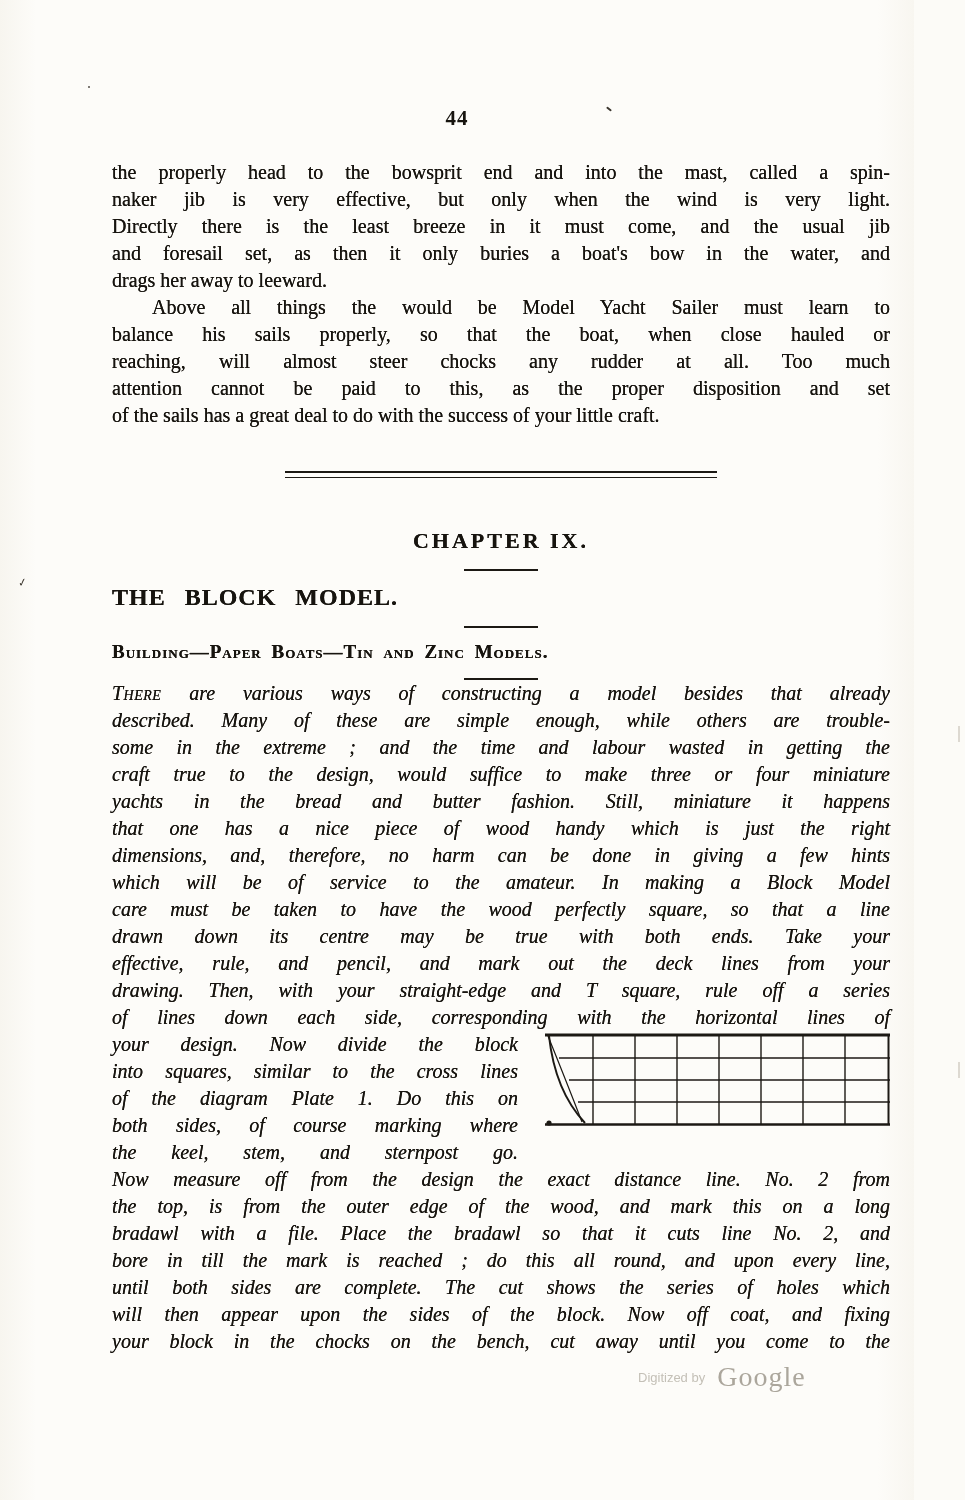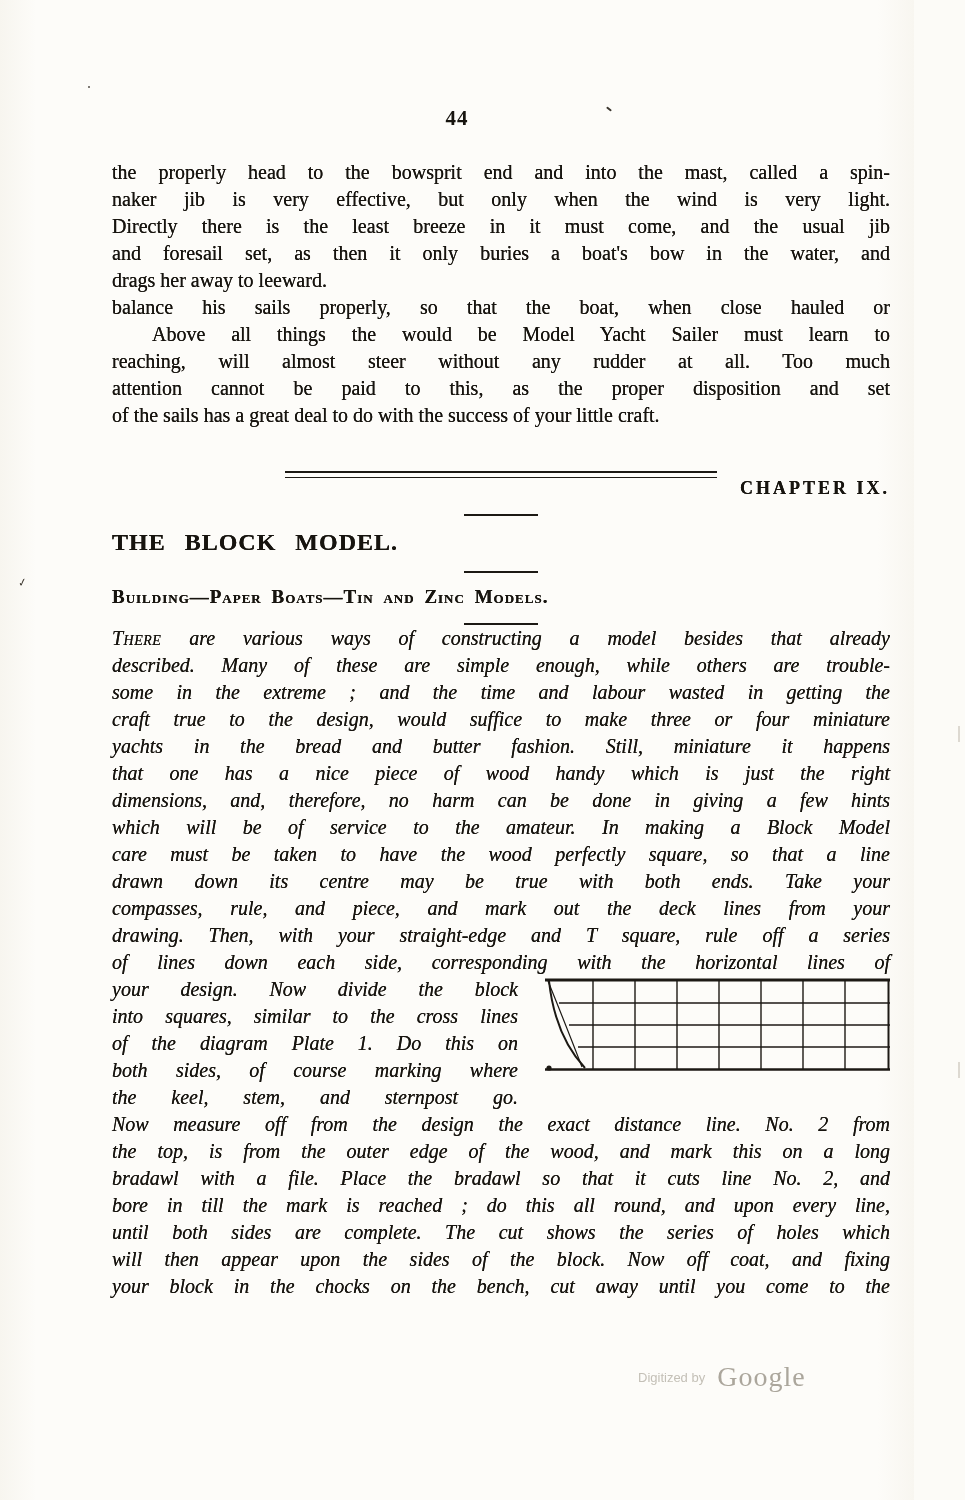--- a/index.html
+++ b/index.html
@@ -39,23 +39,24 @@
   .indent{ text-indent:40px; }
   .para1{ margin-top:28px; }
   .lead{ font-variant:small-caps; letter-spacing:0.5px; }
   .rule-double{
     width:432px;height:4px;
     margin:42px auto 0 auto;
     border-top:2.5px solid #1c1914;
     border-bottom:1.2px solid #1c1914;
   }
   .chapter-heading{
-    text-align:right;
-    font-weight:bold;
-    font-size:18px;
+    margin-top:50px;
+    text-align:center;
+    font-weight:bold;
+    font-size:22px;
     letter-spacing:3px;
     text-shadow:0 0 0.5px currentColor;
   }
   .rule-short{
     width:74px;height:0;
     border-top:2px solid #1c1914;
     margin:15px auto 0 auto;
   }
   .chapter-title{
     margin-top:13px;
@@ -142,23 +143,23 @@
 
     <div class="para1">
       <div class="line">the properly head to the bowsprit end and into the mast, called a spin-</div>
       <div class="line">naker jib is very effective, but only when the wind is very light.</div>
       <div class="line">Directly there is the least breeze in it must come, and the usual jib</div>
       <div class="line">and foresail set, as then it only buries a boat's bow in the water, and</div>
       <div class="line last">drags her away to leeward.</div>
     </div>
 
     <div>
+      <div class="line indent">Above all things the would be Model Yacht Sailer must learn to</div>
       <div class="line">balance his sails properly, so that the boat, when close hauled or</div>
-      <div class="line indent">Above all things the would be Model Yacht Sailer must learn to</div>
-      <div class="line">reaching, will almost steer without any rudder at all.  Too much</div>
+      <div class="line">reaching, will almost steer chocks any rudder at all.  Too much</div>
       <div class="line">attention cannot be paid to this, as the proper disposition and set</div>
       <div class="line last">of the sails has a great deal to do with the success of your little craft.</div>
     </div>
 
     <div class="rule-double"></div>
 
     <div class="chapter-heading">CHAPTER IX.</div>
     <div class="rule-short"></div>
 
     <div class="chapter-title">THE BLOCK MODEL.</div>
@@ -172,21 +173,21 @@
       <div class="line"><span class="lead">There</span><span> are various ways of constructing a model besides that already</span></div>
       <div class="line">described.  Many of these are simple enough, while others are trouble-</div>
       <div class="line">some in the extreme ; and the time and labour wasted in getting the</div>
       <div class="line">craft true to the design, would suffice to make three or four miniature</div>
       <div class="line">yachts in the bread and butter fashion.  Still, miniature it happens</div>
       <div class="line">that one has a nice piece of wood handy which is just the right</div>
       <div class="line">dimensions, and, therefore, no harm can be done in giving a few hints</div>
       <div class="line">which will be of service to the amateur.  In making a Block Model</div>
       <div class="line">care must be taken to have the wood perfectly square, so that a line</div>
       <div class="line">drawn down its centre may be true with both ends.  Take your</div>
-      <div class="line">compasses, rule, and piece, and mark out the deck lines from your</div>
+      <div class="line">effective, rule, and pencil, and mark out the deck lines from your</div>
       <div class="line">drawing.  Then, with your straight-edge and T square, rule off a series</div>
       <div class="line">of lines down each side, corresponding with the horizontal lines of</div>
 
       <div class="figure">
         <svg width="345" height="94" viewBox="0 0 345 94" xmlns="http://www.w3.org/2000/svg">
 
           <line x1="0" y1="2" x2="345" y2="2" stroke="#1c1914" stroke-width="3"></line>
 
           <line x1="0" y1="91.5" x2="345" y2="91.5" stroke="#1c1914" stroke-width="2.5"></line>
 

